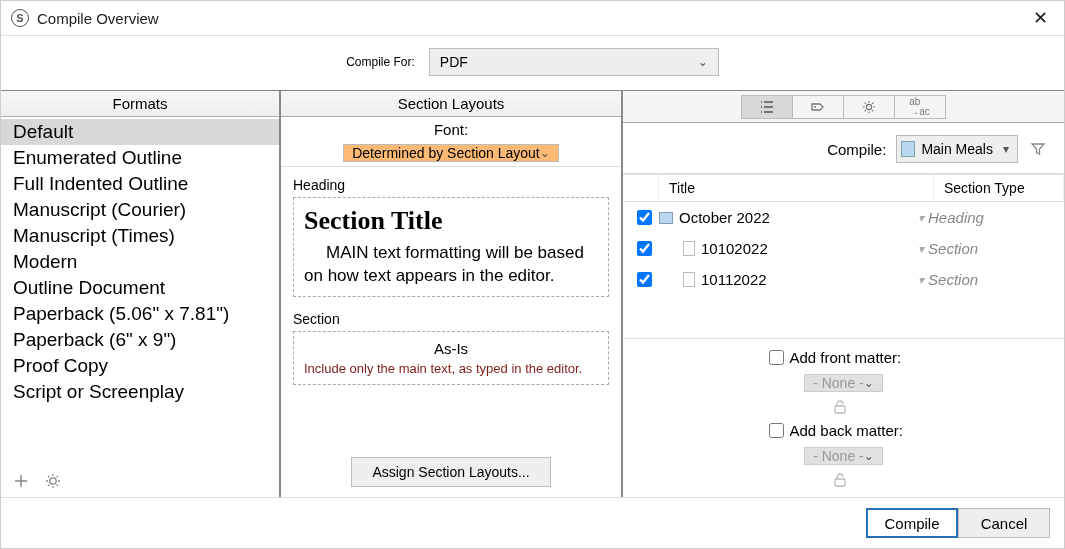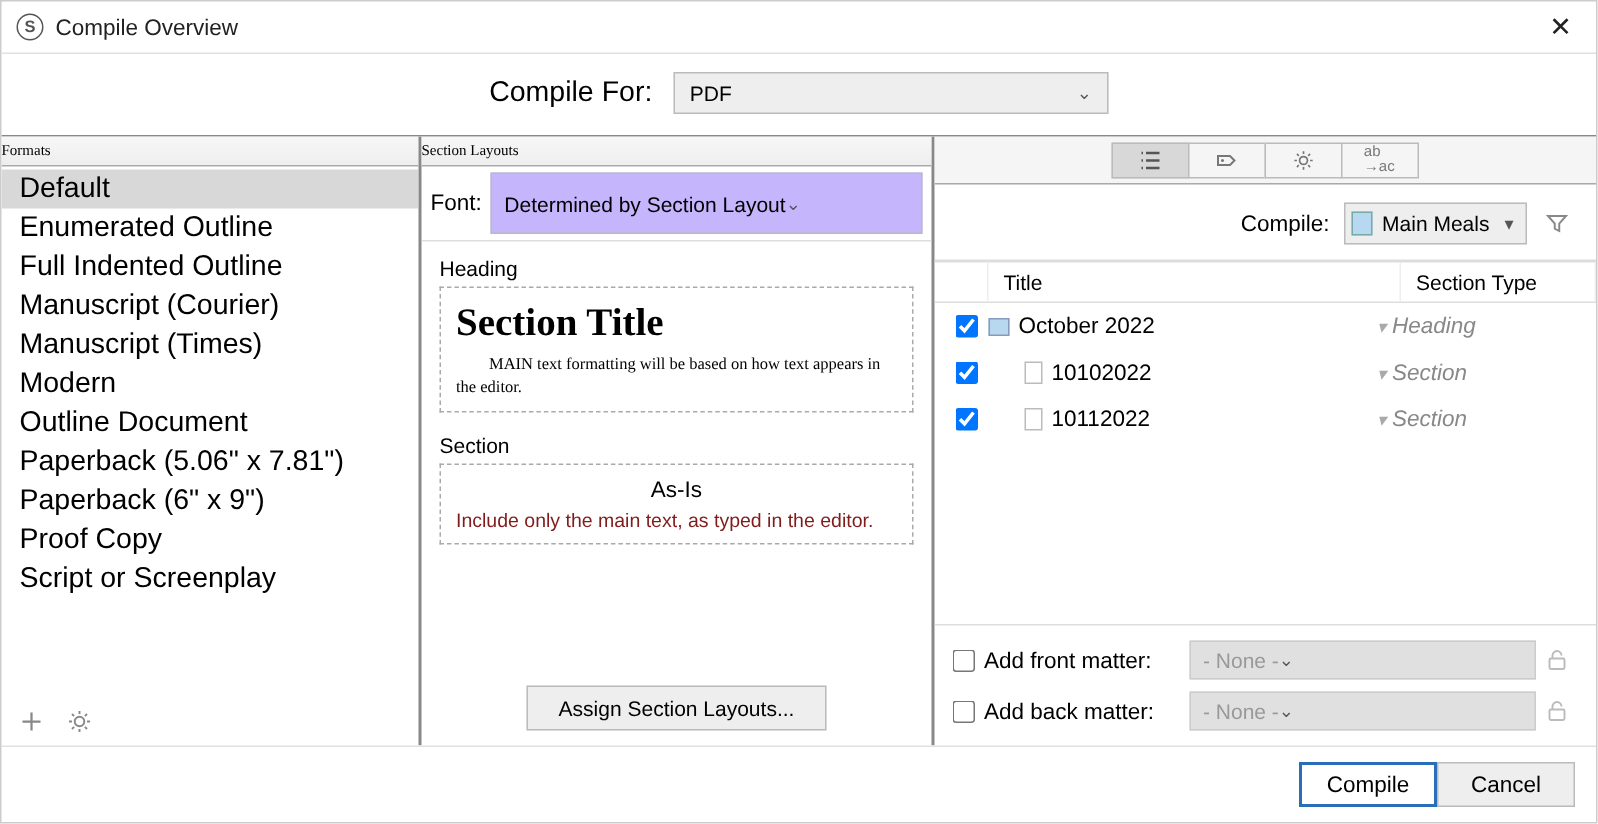--- a/index.html
+++ b/index.html
@@ -3,43 +3,43 @@
 <meta charset="utf-8">
 <style>
 * { margin: 0; padding: 0; box-sizing: border-box; font-family: "Segoe UI", Arial, sans-serif; }
 body { background: #fff; width: 1065px; height: 549px; overflow: hidden; border: 1px solid #ccc; display: flex; flex-direction: column; }
 .titlebar { display: flex; align-items: center; padding: 6px 10px; font-size: 15px; color: #222; }
 .titlebar .app-icon { width: 18px; height: 18px; border: 1.5px solid #555; border-radius: 50%; display: flex; align-items: center; justify-content: center; margin-right: 8px; font-size: 11px; font-weight: bold; color: #555; }
 .titlebar .spacer { flex: 1; }
 .titlebar .close { font-size: 18px; padding: 0 6px; cursor: default; }
 .hr { height: 1px; background: #e0e0e0; margin: 0; }
 .compile-for-row { display: flex; align-items: center; justify-content: center; padding: 12px 0 14px; gap: 14px; }
-.compile-for-label { font-size: 19px; }
+.compile-for-label { font-size: 12px; }
 .select { background: #eee; border: 1px solid #bbb; height: 28px; display: inline-flex; align-items: center; padding: 0 10px; font-size: 14px; position: relative; }
 .select.wide { width: 290px; }
 .select .caret { position: absolute; right: 10px; top: 50%; transform: translateY(-50%); pointer-events: none; }
 .columns { display: flex; flex: 1; border-top: 1px solid #888; overflow: hidden; }
 .col { display: flex; flex-direction: column; overflow: hidden; }
 .col-formats { width: 278px; }
 .col-layouts { width: 344px; border-left: 2px solid #888; border-right: 2px solid #888; }
 .col-right { flex: 1; }
-.col-header { font-size: 10px; padding: 4px 0; border-bottom: 1px solid #aaa; background: linear-gradient(#f7f7f7, #eee); font-family: Liberation Serif, serif; }
+.col-header { text-align: center; font-size: 15px; padding: 4px 0; border-bottom: 1px solid #aaa; background: linear-gradient(#f7f7f7, #eee); }
 .formats-list { flex: 1; overflow-y: auto; padding-top: 2px; }
 .format-item { padding: 2px 12px; font-size: 19px; cursor: default; }
 .format-item.selected { background: #d8d8d8; }
 .formats-footer { display: flex; gap: 12px; padding: 6px 10px; align-items: center; color: #666; }
 .ico { display: inline-flex; align-items: center; justify-content: center; width: 20px; height: 20px; }
 svg { display: block; }
-.font-row { display: flex; align-items: center; padding: 4px 6px; gap: 6px; font-size: 15px; border-bottom: 1px solid #ddd; }
-.font-select { flex: 1; background: #c4b5fd; border: 1px solid #bbb; height: 41px; display: flex; align-items: center; padding: 0 8px; position: relative; font-size: 14px; text-align: center; }
+.font-row { display: flex; align-items: center; padding: 4px 6px; gap: 6px; font-size: 15px; border-bottom: 1px solid #ddd; flex-direction: column; }
+.font-select { flex: 1; background: #fdba74; border: 1px solid #bbb; height: 41px; display: flex; align-items: center; padding: 0 8px; position: relative; font-size: 14px; text-align: center; }
 .preview-area { flex: 1; padding: 10px 12px; overflow: auto; }
 .preview-label { font-size: 14px; margin-bottom: 4px; }
 .preview-box { border: 1px dashed #aaa; padding: 8px 10px; margin-bottom: 14px; }
 .preview-title { font-family: Georgia, serif; font-size: 26px; font-weight: bold; margin-bottom: 6px; }
-.preview-body { font-family: Liberation Serif, serif; font-size: 11px; text-indent: 22px; line-height: 1.35; }
+.preview-body { font-family: Liberation Sans, sans-serif; font-size: 17px; text-indent: 22px; line-height: 1.35; }
 .asis-title { text-align: center; font-size: 15px; margin-bottom: 4px; }
 .asis-desc { font-size: 13px; color: #7f1d1d; }
 .assign-btn { margin: 8px auto 10px; display: block; background: #eee; border: 1px solid #bbb; padding: 6px 20px; font-size: 14px; }
 .right-toolbar { display: flex; align-items: center; justify-content: center; gap: 0; height: 32px; border-bottom: 1px solid #aaa; background: #f5f5f5; padding: 0; }
 .right-toolbar .tb { width: 52px; height: 24px; display: flex; align-items: center; justify-content: center; border: 1px solid #bbb; margin-left: -1px; background: #f5f5f5; }
 .right-toolbar .tb.active { background: #d8d8d8; }
 .compile-target-row { display: flex; align-items: center; justify-content: flex-end; gap: 10px; padding: 12px 16px 10px; }
 .compile-target-label { font-size: 15px; }
 .compile-target-select { background: #eee; border: 1px solid #bbb; height: 28px; display: flex; align-items: center; padding: 0 8px 0 4px; gap: 6px; font-size: 14px; }
 .compile-target-select .doc-ico { width: 14px; height: 16px; background: #b8d8f0; border: 1px solid #7aa; }
@@ -51,21 +51,21 @@
 .th-title { flex: 1; }
 .th-type { width: 130px; }
 .doc-row { display: flex; align-items: center; padding: 7px 6px; font-size: 15px; }
 .doc-row .cb { width: 30px; display: flex; justify-content: center; }
 .doc-row .ti { flex: 1; display: flex; align-items: center; gap: 6px; }
 .doc-row .ty { width: 140px; color: #888; font-style: italic; display: flex; align-items: center; gap: 4px; }
 .folder-ico { width: 14px; height: 12px; background: #b8d8f0; border: 1px solid #89b; }
 .page-ico { width: 12px; height: 15px; background: #fff; border: 1px solid #bbb; position: relative; }
 .indent { width: 18px; display: inline-block; }
 .matter-rows { border-top: 1px solid #ddd; padding: 6px 12px; }
-.matter-row { display: flex; align-items: center; gap: 8px; padding: 4px 0; font-size: 15px; }
+.matter-row { display: flex; align-items: center; gap: 8px; padding: 4px 0; font-size: 15px; flex-direction: column; }
 .matter-row .lbl { width: 150px; display: flex; align-items: center; gap: 6px; }
 .matter-row .sel { flex: 1; background: #e0e0e0; border: 1px solid #ccc; height: 26px; display: flex; align-items: center; padding: 0 8px; color: #999; position: relative; font-size: 14px; }
 .matter-row .lock { color: #bbb; width: 20px; text-align: center; }
 .footer { padding: 10px 14px; display: flex; justify-content: flex-end; border-top: 1px solid #e0e0e0; }
 .btn { min-width: 92px; height: 30px; border: 1px solid #bbb; background: #eee; font-size: 15px; }
 .btn.primary { border: 2px solid #2a6db8; background: #fff; }
 input[type=checkbox] { width: 15px; height: 15px; }
 .chev { font-size: 12px; color: #555; }
 </style>
 </head>

